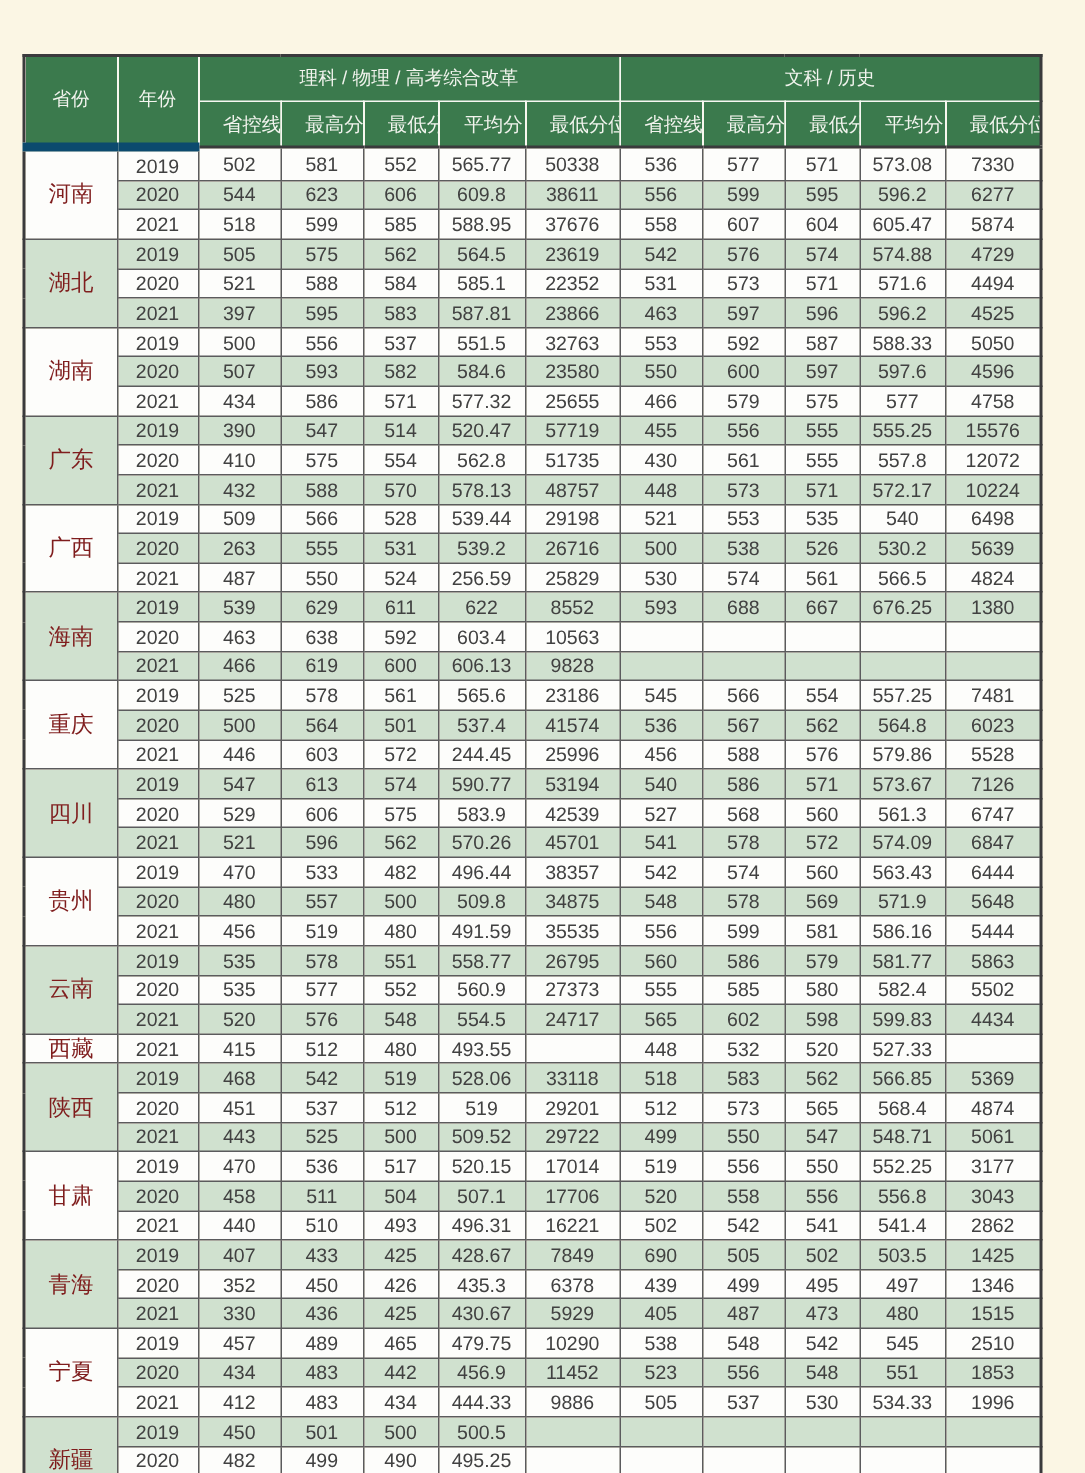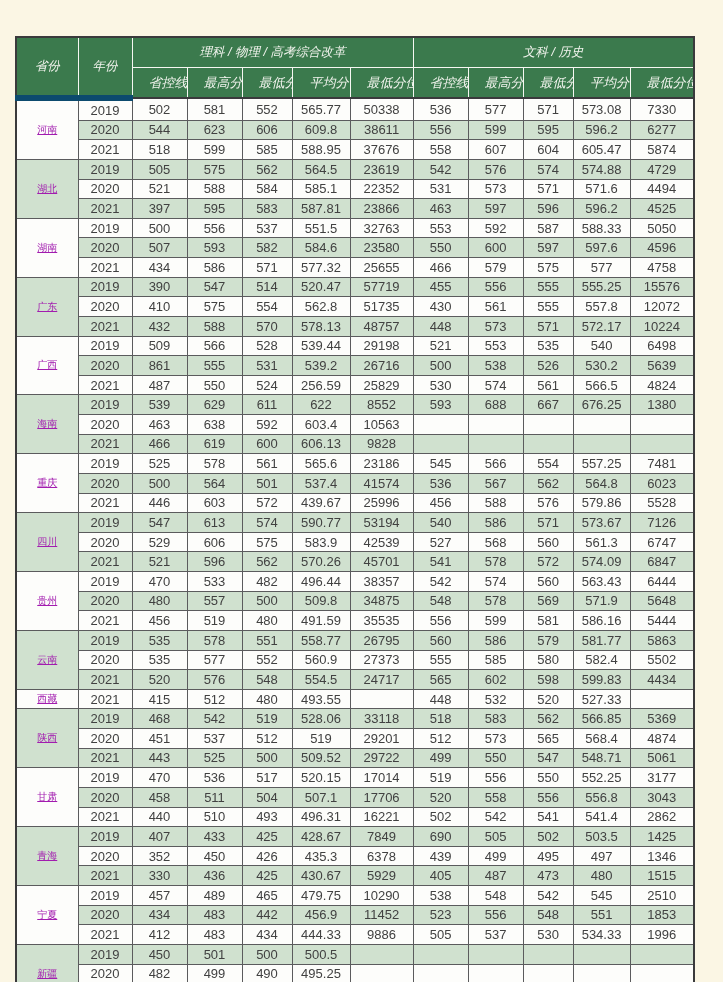--- a/index.html
+++ b/index.html
@@ -11,35 +11,35 @@
   }
   table{
     position:absolute;left:15px;top:36px;width:678px;
     border-collapse:collapse;table-layout:fixed;
     border:2px solid #3a3a3c;
   }
   thead th{
     background:#3b7a4d;color:#f2f4ee;font-weight:normal;
     border:1px solid #f6f7f2;
     font-size:12.5px;white-space:nowrap;overflow:hidden;
-    height:29px;padding:0;line-height:1;font-style:italic;
+    height:29px;padding:0;line-height:1;
   }
   thead tr.sub-header th{font-size:13px;border-bottom:2px solid #3a3a3c;padding-left:16px;}
   thead th.span2{border-bottom:6px solid #0c4a6e;}
   tbody td{
     border:1px solid #5b5b5d;
     text-align:center;vertical-align:middle;
     font-size:13px;color:#414141;
     padding:0;height:18.63px;line-height:1;
     white-space:nowrap;overflow:hidden;
   }
   tbody tr.row-light td{background:#fdfdfb;}
   tbody tr.row-green td{background:#d0e1cf;}
   tbody tr.group-start td{border-top:1.5px solid #3c3c3e;}
-  tbody td.province{background:#fdfdfb;font-size:10px;color:#a21caf;text-decoration:underline;}
+  tbody td.province{background:#fdfdfb;font-size:15px;color:#7f1d1d;}
 </style>
 </head>
 <body>
 
 <table>
   <colgroup>
     <col style="width:62px">
       <col style="width:54px">
     <col style="width:55px">
       <col style="width:55px">
@@ -242,21 +242,21 @@
         <td>539.44</td>
         <td>29198</td>
         <td>521</td>
         <td>553</td>
         <td>535</td>
         <td>540</td>
         <td>6498</td>
       </tr>
       <tr class="row-green">
         <td>2020</td>
-        <td>861</td>
+        <td>263</td>
         <td>555</td>
         <td>531</td>
         <td>539.2</td>
         <td>26716</td>
         <td>500</td>
         <td>538</td>
         <td>526</td>
         <td>530.2</td>
         <td>5639</td>
       </tr>
@@ -338,21 +338,21 @@
         <td>567</td>
         <td>562</td>
         <td>564.8</td>
         <td>6023</td>
       </tr>
       <tr class="row-light">
         <td>2021</td>
         <td>446</td>
         <td>603</td>
         <td>572</td>
-        <td>439.67</td>
+        <td>244.45</td>
         <td>25996</td>
         <td>456</td>
         <td>588</td>
         <td>576</td>
         <td>579.86</td>
         <td>5528</td>
       </tr>
       <tr class="row-green group-start">
         <td class="province" rowspan="3">四川</td>
         <td>2019</td>

